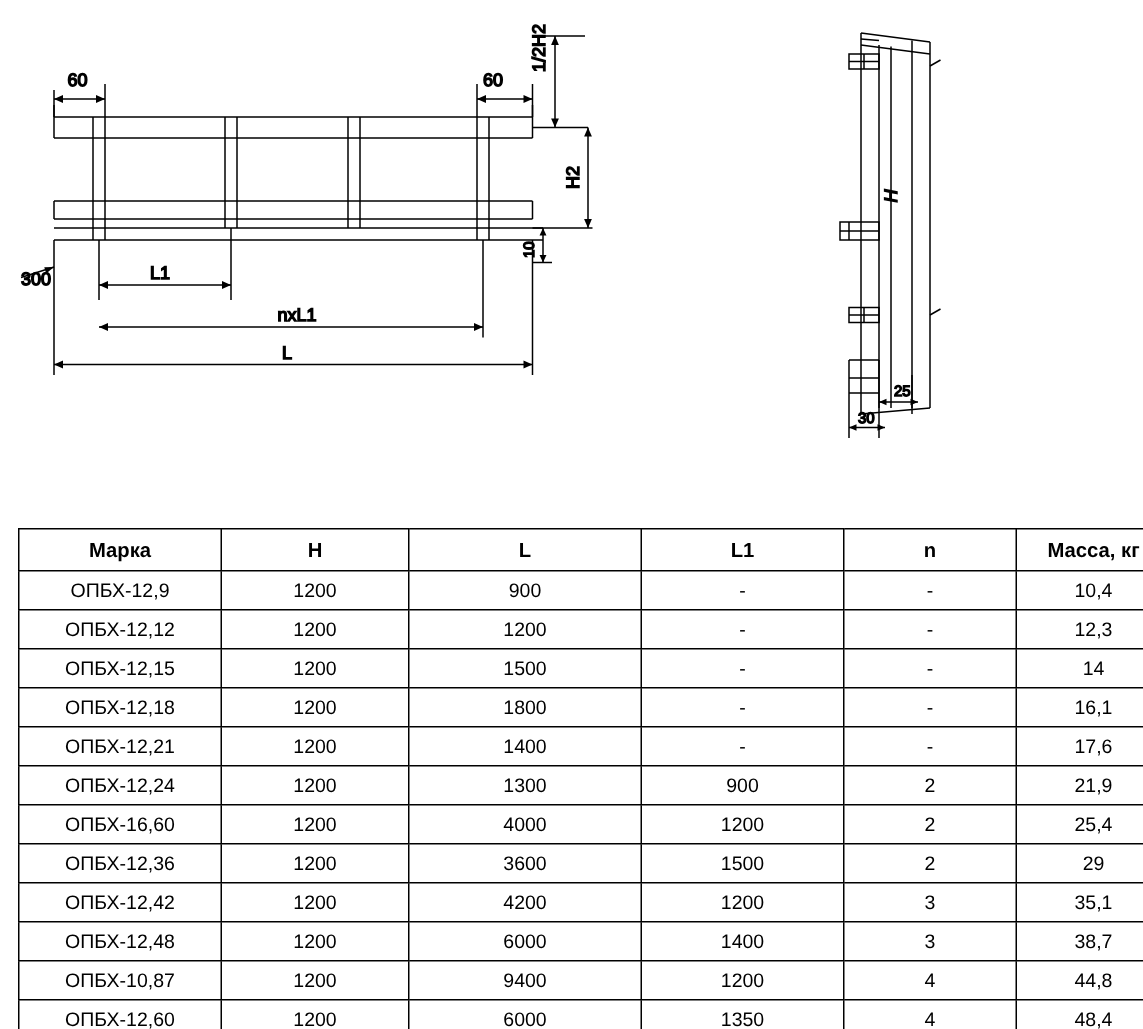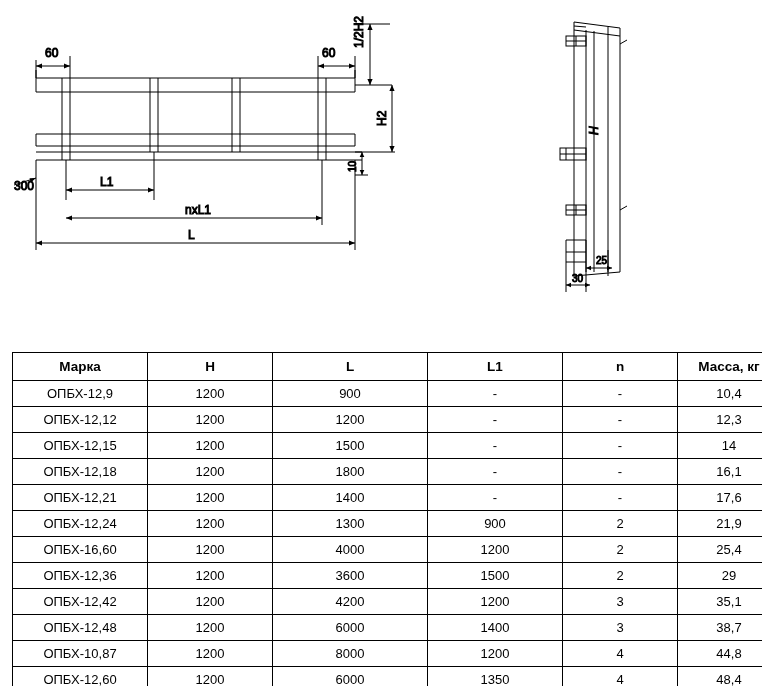--- a/index.html
+++ b/index.html
@@ -296,21 +296,21 @@
         <td>ОПБХ-12,48</td>
         <td>1200</td>
         <td>6000</td>
         <td>1400</td>
         <td>3</td>
         <td>38,7</td>
       </tr>
       <tr>
         <td>ОПБХ-10,87</td>
         <td>1200</td>
-        <td>8000</td>
+        <td>9400</td>
         <td>1200</td>
         <td>4</td>
         <td>44,8</td>
       </tr>
       <tr>
         <td>ОПБХ-12,60</td>
         <td>1200</td>
         <td>6000</td>
         <td>1350</td>
         <td>4</td>

